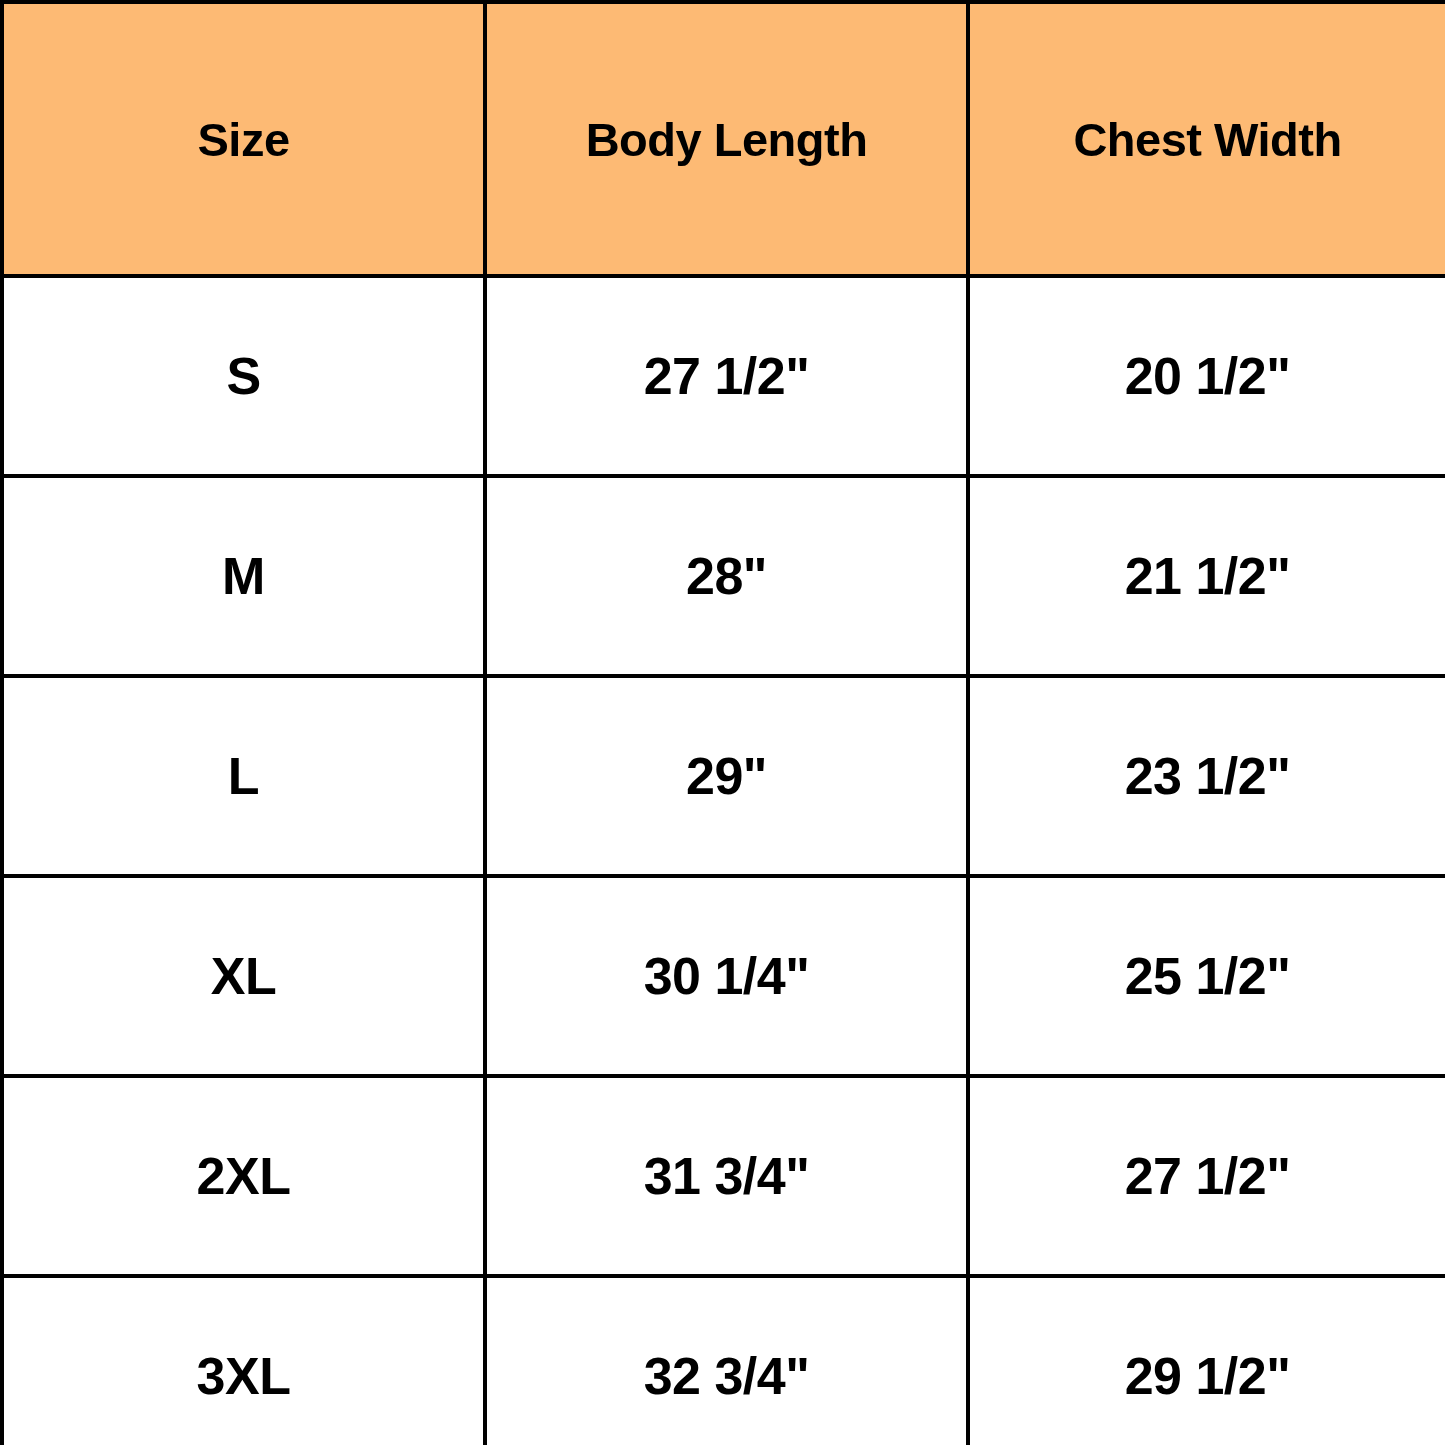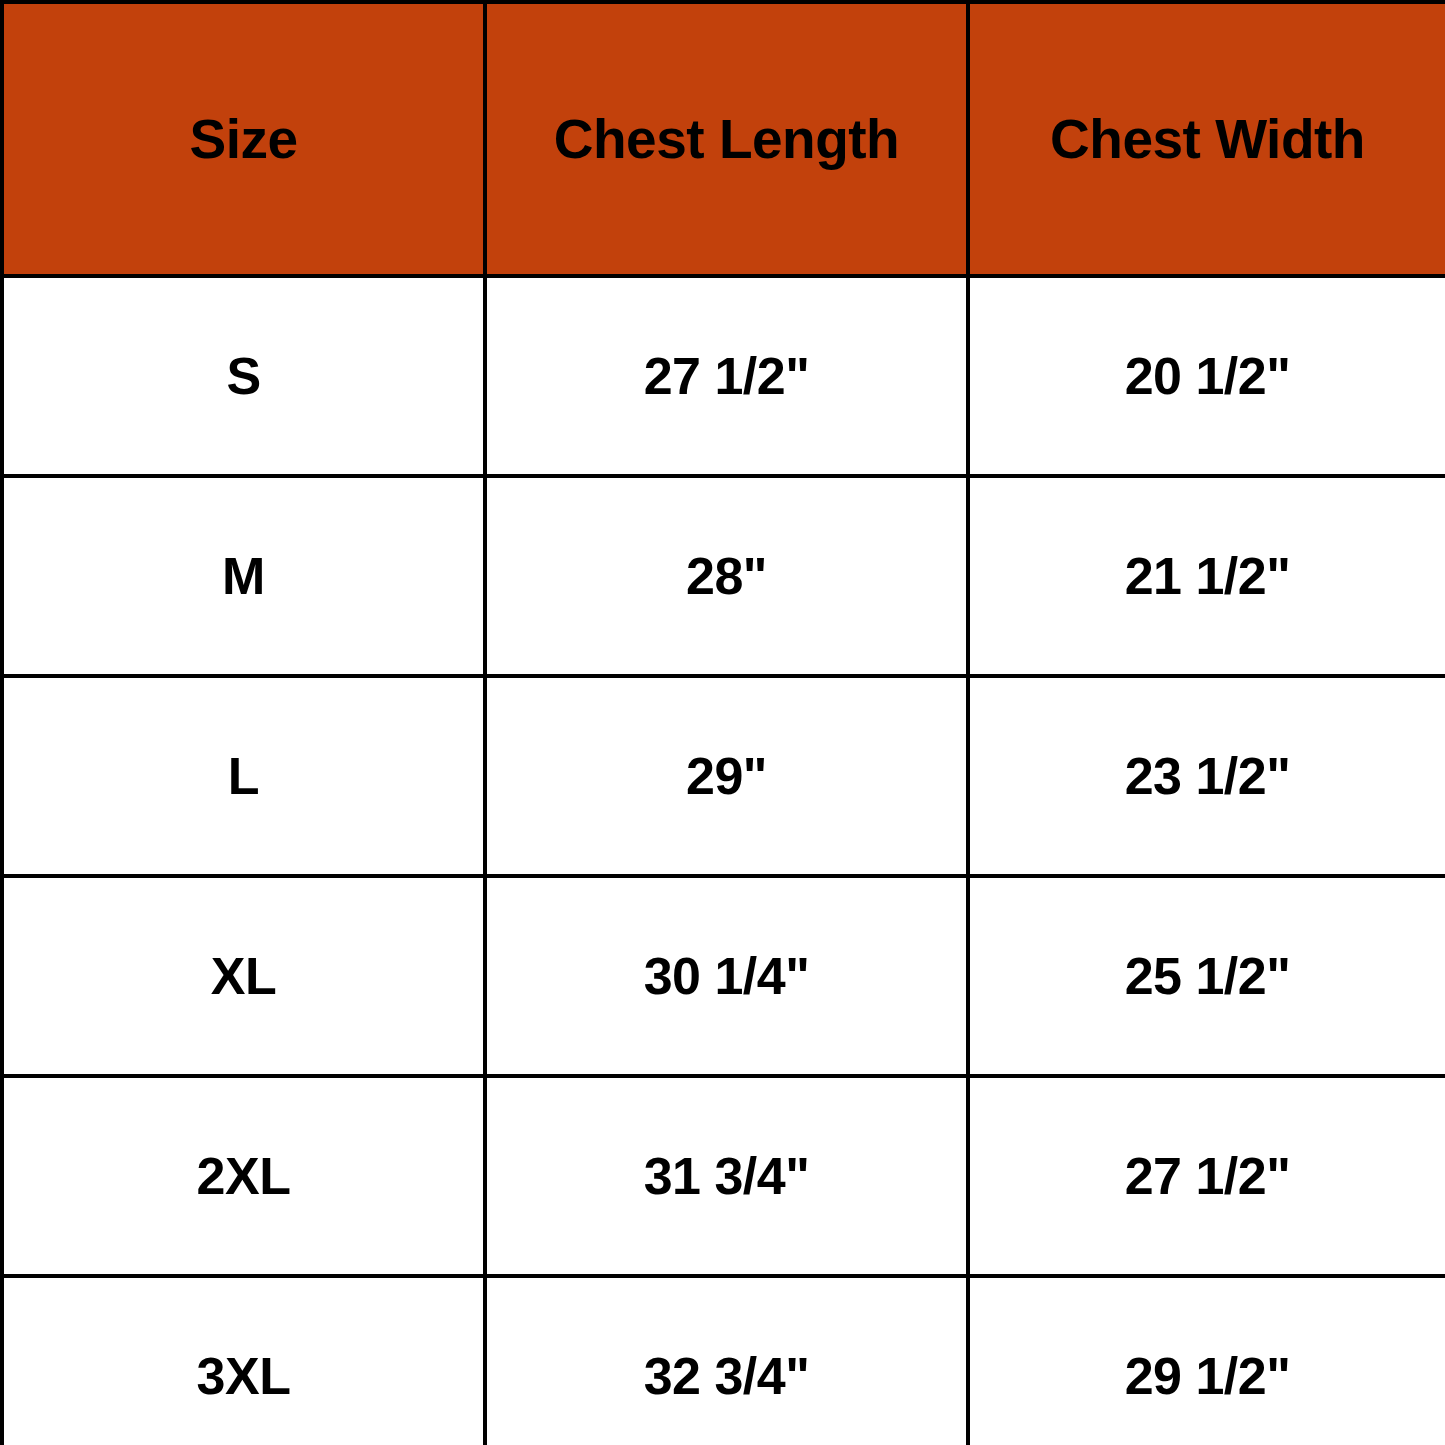--- a/index.html
+++ b/index.html
@@ -33,23 +33,23 @@
   table.size-chart th,
   table.size-chart td {
     border: 4px solid #000000;
     text-align: center;
     vertical-align: middle;
     color: #000000;
     font-weight: bold;
     padding: 0;
   }
   table.size-chart thead th {
-    background: #c2410c;
+    background: #fdba74;
     height: 270px;
-    font-size: 55px;
+    font-size: 47px;
     letter-spacing: -0.5px;
   }
   table.size-chart tbody td {
     background: #ffffff;
     height: 196px;
     font-size: 52px;
     letter-spacing: -0.5px;
   }
   
   table.size-chart tr > *:first-child { border-left-width: 4px; }
@@ -61,21 +61,21 @@
 <div class="sheet">
   <table class="size-chart">
     <colgroup>
       <col class="c-size">
       <col class="c-body">
       <col class="c-chest">
     </colgroup>
     <thead>
       <tr>
         <th>Size</th>
-        <th>Chest Length</th>
+        <th>Body Length</th>
         <th>Chest Width</th>
       </tr>
     </thead>
     <tbody>
       <tr>
         <td>S</td>
         <td>27 1/2"</td>
         <td>20 1/2"</td>
       </tr>
       <tr>

